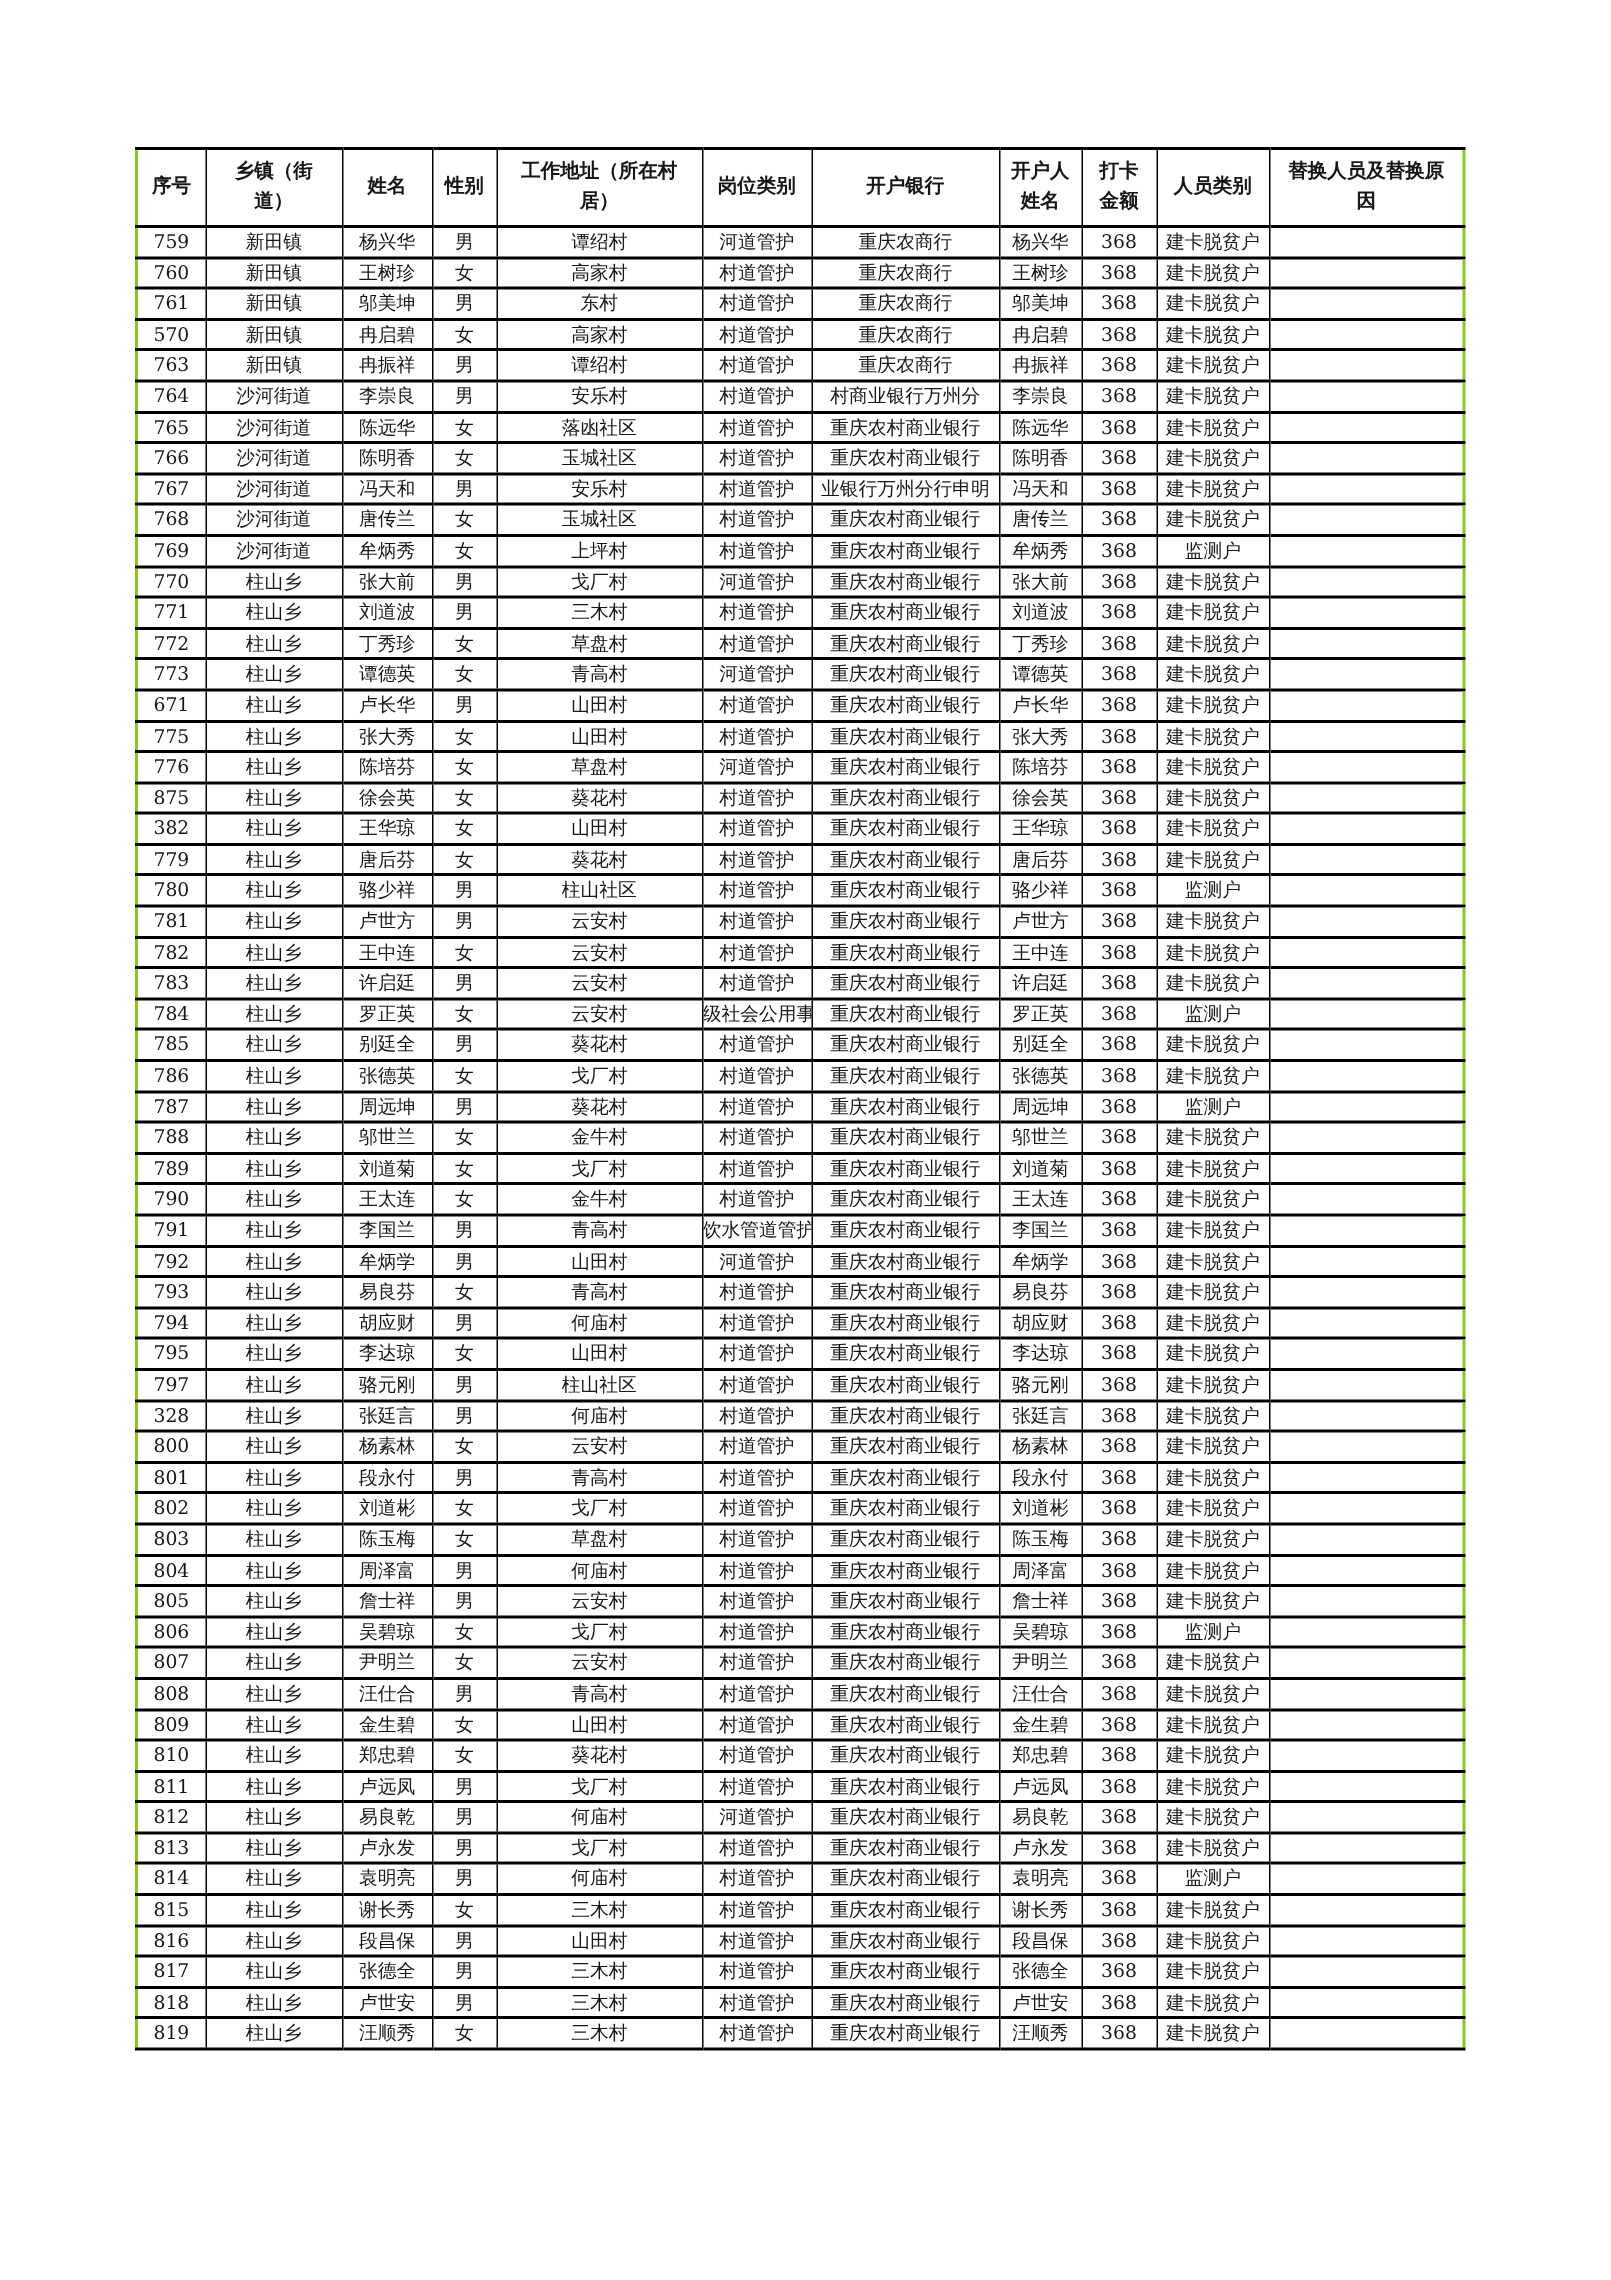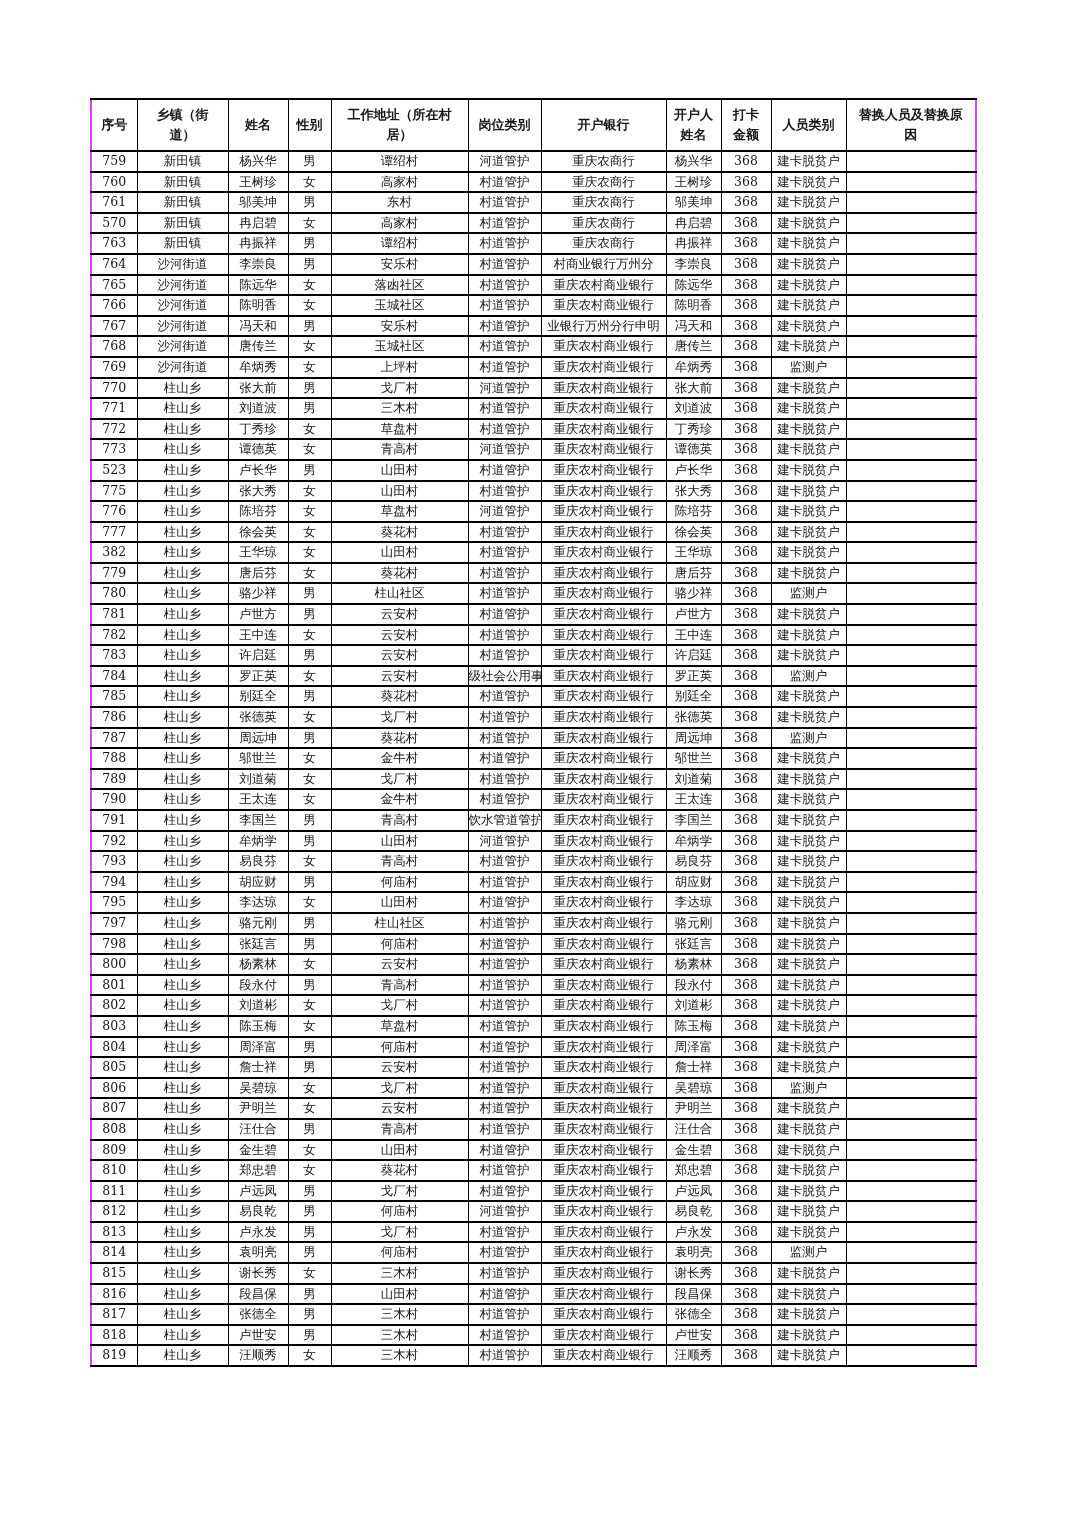--- a/index.html
+++ b/index.html
@@ -3,21 +3,21 @@
 <meta charset="utf-8">
 <style>
   html,body{margin:0;padding:0;}
   body{
     width:1074px;height:1520px;background:#ffffff;position:relative;
     font-family:"DejaVu Serif","Liberation Serif",serif;color:#161616;
   }
   .table-wrap{position:absolute;left:90px;top:98px;}
   table{
     border-collapse:collapse;table-layout:fixed;width:885px;
-    border:2px solid #d946ef;
+    border:2px solid #84cc16;
   }
   th,td{
     border:1px solid #000;
     border-top-width:2px;border-bottom-width:2px;
     text-align:center;vertical-align:middle;
     overflow:hidden;
   }
   th{
     font-size:13px;font-weight:bold;height:50px;
     white-space:pre-line;line-height:1.55;padding:0 3px;
@@ -256,21 +256,21 @@
           <td>女</td>
           <td>青高村</td>
           <td class="clip">河道管护</td>
           <td class="clip">重庆农村商业银行</td>
           <td>谭德英</td>
           <td>368</td>
           <td>建卡脱贫户</td>
           <td></td>
         </tr>
         <tr>
-          <td>523</td>
+          <td>671</td>
           <td>柱山乡</td>
           <td>卢长华</td>
           <td>男</td>
           <td>山田村</td>
           <td class="clip">村道管护</td>
           <td class="clip">重庆农村商业银行</td>
           <td>卢长华</td>
           <td>368</td>
           <td>建卡脱贫户</td>
           <td></td>
@@ -295,21 +295,21 @@
           <td>女</td>
           <td>草盘村</td>
           <td class="clip">河道管护</td>
           <td class="clip">重庆农村商业银行</td>
           <td>陈培芬</td>
           <td>368</td>
           <td>建卡脱贫户</td>
           <td></td>
         </tr>
         <tr>
-          <td>777</td>
+          <td>875</td>
           <td>柱山乡</td>
           <td>徐会英</td>
           <td>女</td>
           <td>葵花村</td>
           <td class="clip">村道管护</td>
           <td class="clip">重庆农村商业银行</td>
           <td>徐会英</td>
           <td>368</td>
           <td>建卡脱贫户</td>
           <td></td>
@@ -555,21 +555,21 @@
           <td>男</td>
           <td>柱山社区</td>
           <td class="clip">村道管护</td>
           <td class="clip">重庆农村商业银行</td>
           <td>骆元刚</td>
           <td>368</td>
           <td>建卡脱贫户</td>
           <td></td>
         </tr>
         <tr>
-          <td>798</td>
+          <td>328</td>
           <td>柱山乡</td>
           <td>张廷言</td>
           <td>男</td>
           <td>何庙村</td>
           <td class="clip">村道管护</td>
           <td class="clip">重庆农村商业银行</td>
           <td>张廷言</td>
           <td>368</td>
           <td>建卡脱贫户</td>
           <td></td>

